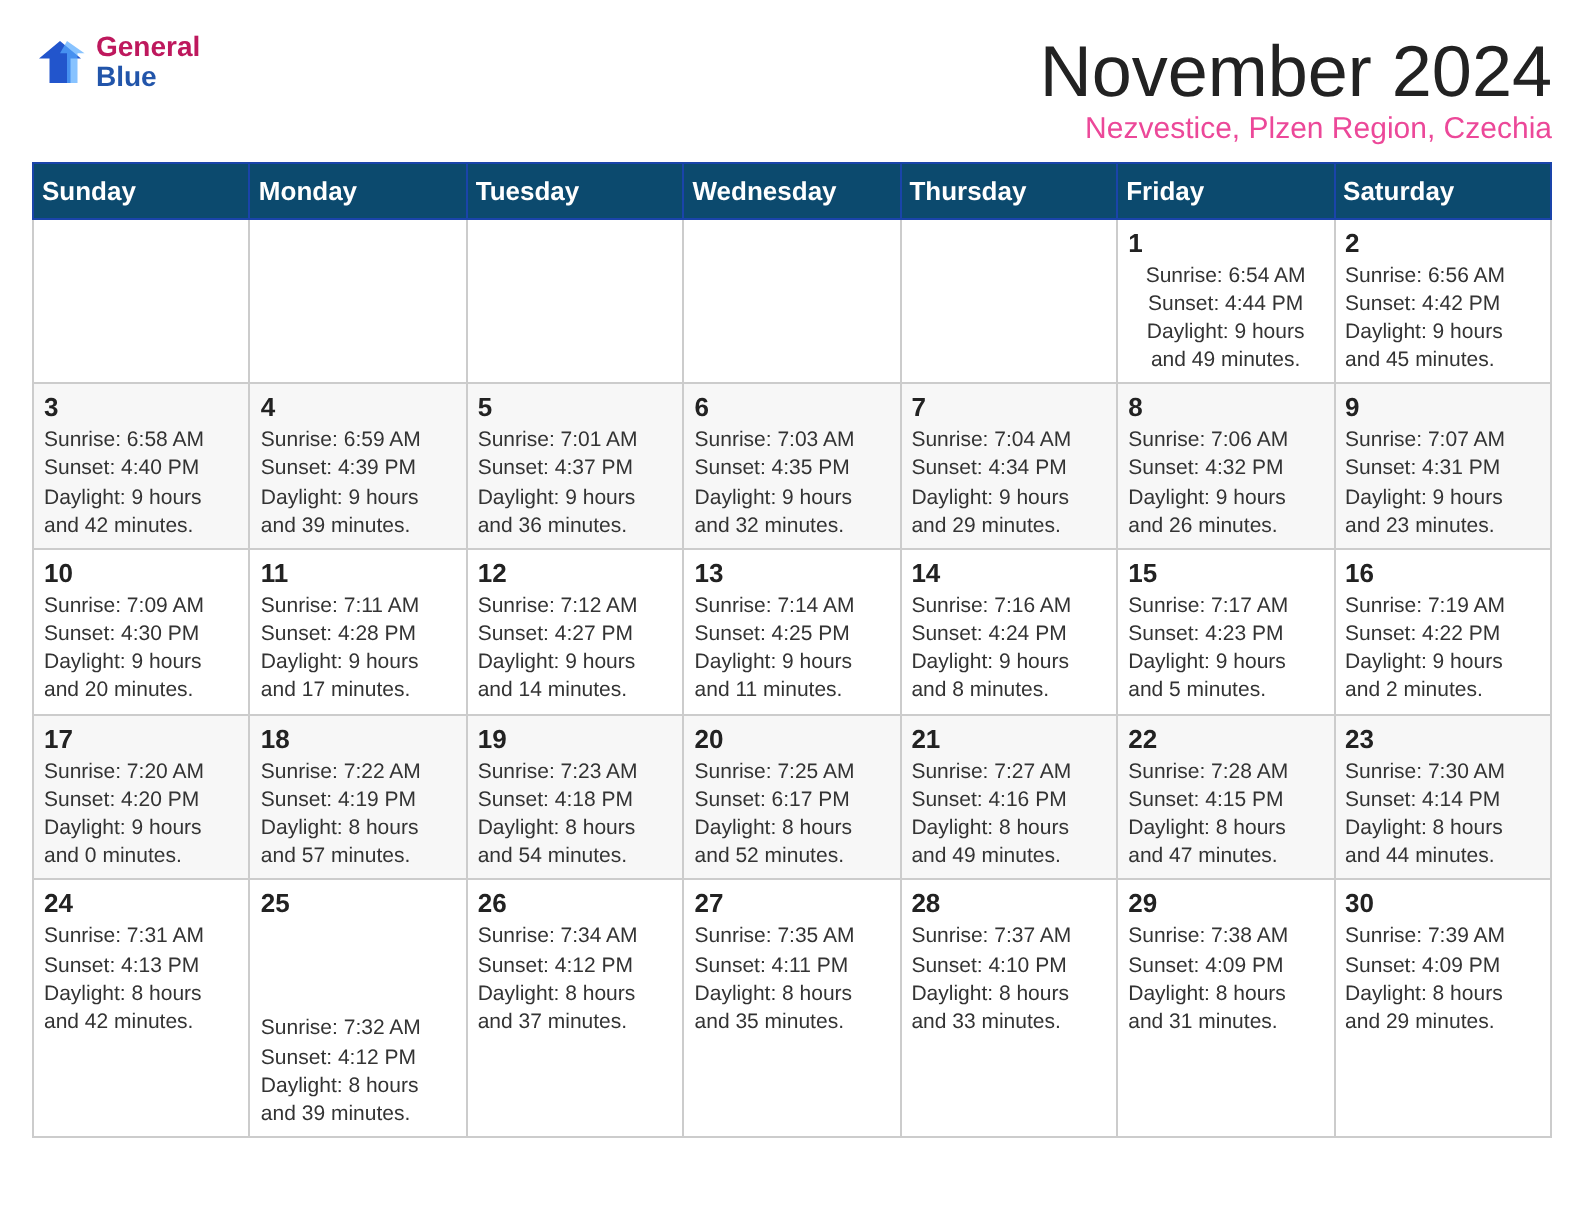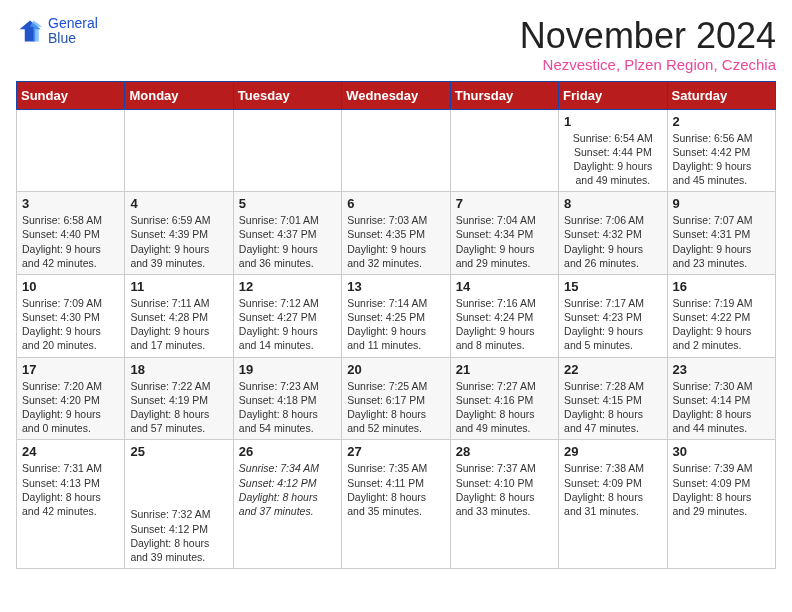--- a/index.html
+++ b/index.html
@@ -21,26 +21,26 @@
       align-items: center;
       gap: 4px;
     }
     .logo-text {
       display: flex;
       flex-direction: column;
       line-height: 1.1;
     }
     .logo-general {
       font-size: 14px;
-      font-weight: normal;
-      color: #1d4ed8;
+      font-weight: bold;
+      color: #be185d;
     }
     .logo-blue {
       font-size: 14px;
-      font-weight: normal;
+      font-weight: bold;
       color: #2255aa;
     }
     .logo-icon {
       width: 28px;
       height: 28px;
     }
     .title-block {
       text-align: right;
     }
     .month-title {
@@ -52,21 +52,21 @@
     .location-subtitle {
       font-size: 15px;
       color: #ec4899;
     }
     .calendar-table {
       width: 100%;
       border-collapse: collapse;
       border: 1px solid #ccc;
     }
     .calendar-table th {
-      background: #b91c1c;
+      background: #0c4a6e;
       color: #fff;
       font-size: 13px;
       font-weight: bold;
       padding: 6px 4px;
       text-align: left;
       border: 1px solid #1a44aa;
     }
     .calendar-table td {
       border: 1px solid #ccc;
       vertical-align: top;
@@ -311,21 +311,21 @@
         </td>
         <td>
           <span class="day-number">25</span>
           <div class="day-info" style="white-space: pre-line; margin-top: 48px;">Sunrise: 7:32 AM
 Sunset: 4:12 PM
 Daylight: 8 hours
 and 39 minutes.</div>
         </td>
         <td>
           <span class="day-number">26</span>
-          <div class="day-info" style="white-space: pre-line; font-style: italic;">Sunrise: 7:34 AM
+          <div class="day-info" style="white-space: pre-line;">Sunrise: 7:34 AM
 Sunset: 4:12 PM
 Daylight: 8 hours
 and 37 minutes.</div>
         </td>
         <td>
           <span class="day-number">27</span>
           <div class="day-info" style="white-space: pre-line;">Sunrise: 7:35 AM
 Sunset: 4:11 PM
 Daylight: 8 hours
 and 35 minutes.</div>

